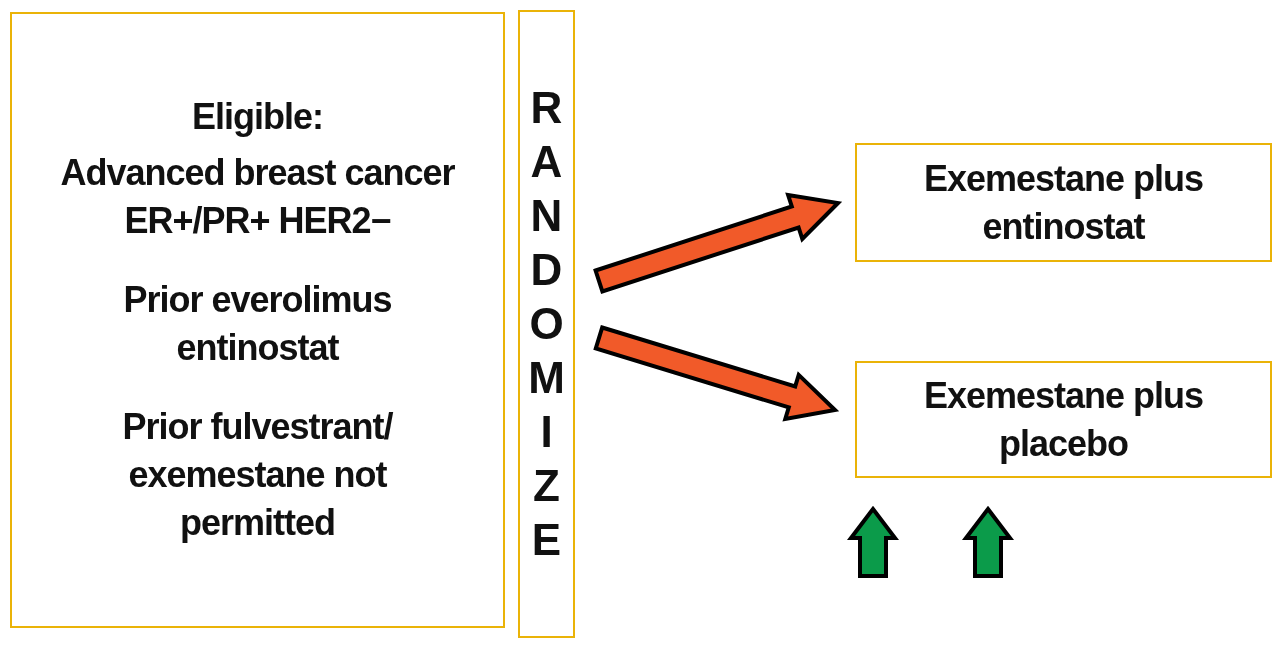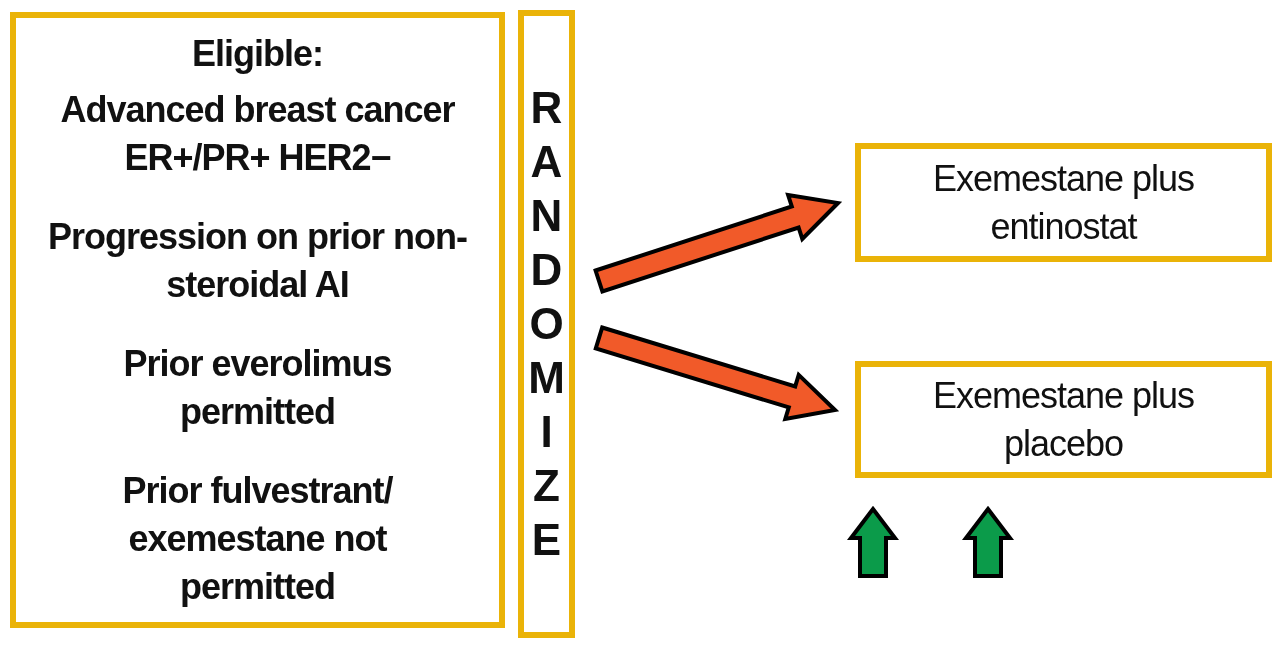--- a/index.html
+++ b/index.html
@@ -8,21 +8,21 @@
     width: 1280px;
     height: 647px;
     background: #ffffff;
     font-family: "Liberation Sans", sans-serif;
     color: #111111;
     overflow: hidden;
   }
   .bluebox {
     position: absolute;
     box-sizing: border-box;
-    border: 6px solid #eab308;
+    border: 2px solid #eab308;
     background: #ffffff;
     display: flex;
     flex-direction: column;
     align-items: center;
     justify-content: center;
     text-align: center;
   }
   .eligibility-box {
     left: 10px; top: 12px;
     width: 495px; height: 616px;
@@ -42,21 +42,21 @@
   .randomize-label {
     white-space: pre-line;
     font-size: 44px;
     font-weight: 700;
     line-height: 54px;
     text-align: center;
   }
   .arm-box {
     font-size: 36px;
     line-height: 48px;
-    font-weight: 400;
+    font-weight: 700;
     letter-spacing: -1px;
   }
   .arm-label { white-space: pre-line; }
   .arm-box-1 { left: 855px; top: 143px; width: 417px; height: 119px; }
   .arm-box-2 { left: 855px; top: 361px; width: 417px; height: 117px; }
   .arrow-layer {
     position: absolute;
     left: 0; top: 0;
     width: 1280px;
     height: 647px;
@@ -65,24 +65,22 @@
 </style>
 </head>
 <body>
 
 <div class="canvas">
 
   <div class="bluebox eligibility-box">
     <div class="eligibility-title">Eligible:</div>
     <div class="criterion first">Advanced breast cancer
 ER+/PR+ HER2−</div>
-    <div class="criterion">Progression on prior non-
-steroidal AI</div>
     <div class="criterion">Prior everolimus
-permitted</div>
+entinostat</div>
     <div class="criterion">Prior fulvestrant/
 exemestane not
 permitted</div>
   </div>
 
   <div class="bluebox randomize-box">
     <div class="randomize-label">R
 A
 N
 D

